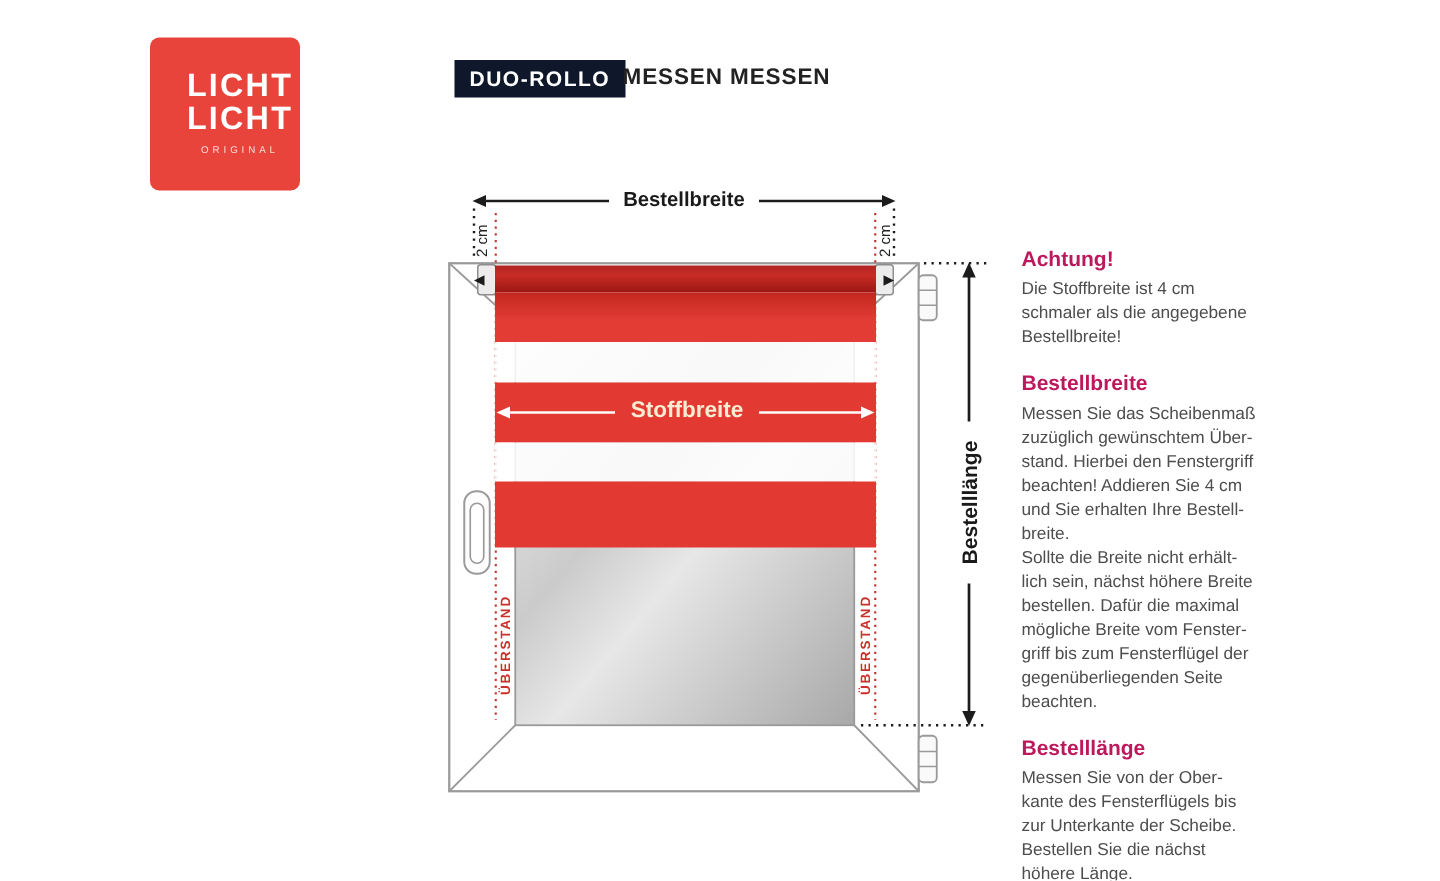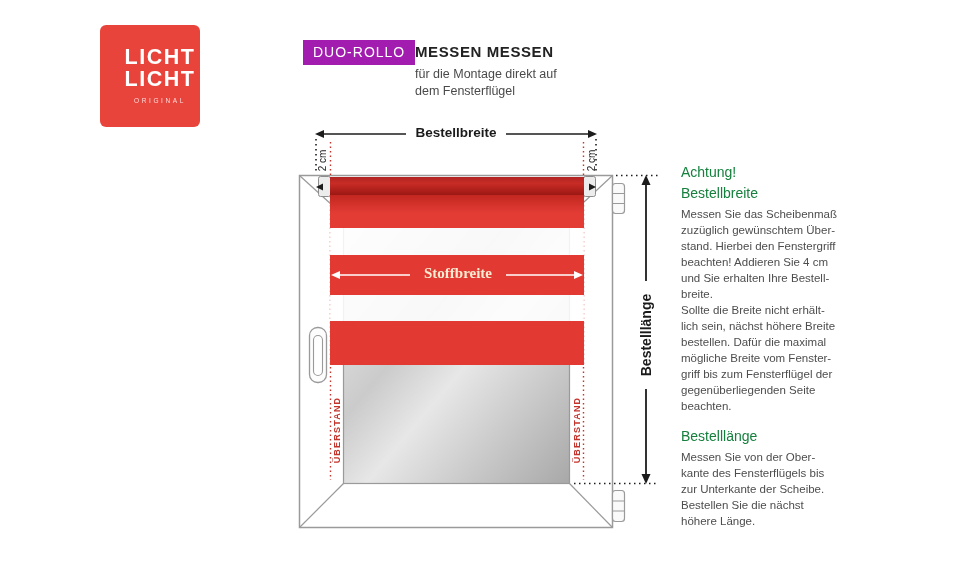--- a/index.html
+++ b/index.html
@@ -10,59 +10,57 @@
   .abs{position:absolute;}
   
   .logo{
     left:100px;top:25px;width:100px;height:102px;background:#e8443c;
     border-radius:6px;color:#fff;text-align:center;box-sizing:border-box;padding-top:21px;padding-left:20px;
   }
   .logo-line{font-size:21.5px;font-weight:bold;letter-spacing:1.5px;line-height:22px;}
   .logo-tag{font-size:6.5px;letter-spacing:2.6px;margin-top:7px;color:#fbdad8;}
   
   .badge{
-    left:303px;top:40px;background:#a21caf;color:#ffffff;font-size:14px;font-weight:normal;
+    left:303px;top:40px;background:#0f172a;color:#ffffff;font-size:14px;font-weight:bold;
     letter-spacing:1px;padding:4px 10px 5px 10px;
   }
   .title{left:415px;top:43px;font-size:15px;font-weight:bold;letter-spacing:0.6px;color:#222222;}
   .subtitle{left:415px;top:66px;font-size:12.5px;line-height:17px;color:#4a4a4a;white-space:pre-line;}
   
   .lbl-bestellbreite{left:406px;top:125px;width:100px;text-align:center;font-size:13.5px;font-weight:bold;color:#1a1a1a;}
   .rot{transform:rotate(-90deg);transform-origin:center center;}
   .lbl-2cm{width:34px;height:13px;font-size:10px;color:#222;text-align:center;line-height:13px;}
   .lbl-2cm.left{left:305px;top:154px;}
   .lbl-2cm.right{left:574px;top:154px;}
-  .lbl-stoffbreite{left:408px;top:265px;width:100px;text-align:center;font-size:15px;font-weight:bold;color:#f9ecd2;font-family:Liberation Serif, serif;}
+  .lbl-stoffbreite{left:408px;top:265px;width:100px;text-align:center;font-size:15px;font-weight:bold;color:#f9ecd2;}
   .lbl-overhang{width:70px;height:12px;font-size:9px;font-weight:bold;letter-spacing:1.2px;
     color:#c5342c;text-align:center;line-height:12px;}
   .lbl-overhang.left{left:302px;top:424px;}
   .lbl-overhang.right{left:542px;top:424px;}
   .lbl-bestelllaenge{left:589px;top:327px;width:114px;height:16px;text-align:center;
     font-size:14px;font-weight:bold;color:#1a1a1a;line-height:16px;}
   
   .info{left:681px;top:164px;width:160px;}
-  .info h3{margin:0 0 5px 0;font-size:14px;font-weight:normal;color:#15803d;}
+  .info h3{margin:0 0 5px 0;font-size:14px;font-weight:bold;color:#be185d;}
   .info p{margin:0 0 14px 0;font-size:11.5px;line-height:16px;color:#4d4d4d;white-space:pre-line;}
   svg{display:block;}
 </style>
 </head>
 <body>
 
 <div id="stage">
 
   <div class="abs logo">
     <div class="logo-line">LICHT</div>
     <div class="logo-line">LICHT</div>
     <div class="logo-tag">ORIGINAL</div>
   </div>
 
   <div class="abs badge">DUO-ROLLO</div>
   <div class="abs title">MESSEN MESSEN</div>
-  <div class="abs subtitle">für die Montage direkt auf
-dem Fensterflügel</div>
 
   <svg class="abs" style="left:0;top:0;" width="960" height="587" viewBox="0 0 960 587">
     <defs>
       <linearGradient id="glassG" x1="0" y1="0" x2="1" y2="1">
         <stop offset="0" stop-color="#f1f1f1"></stop>
         <stop offset="0.38" stop-color="#cbcbcb"></stop>
         <stop offset="0.55" stop-color="#e7e7e7"></stop>
         <stop offset="1" stop-color="#a8a8a8"></stop>
       </linearGradient>
       <linearGradient id="rollerG" x1="0" y1="0" x2="0" y2="1">
@@ -153,20 +151,23 @@
   <div class="abs lbl-bestellbreite">Bestellbreite</div>
   <div class="abs lbl-2cm left rot">2 cm</div>
   <div class="abs lbl-2cm right rot">2 cm</div>
   <div class="abs lbl-stoffbreite">Stoffbreite</div>
   <div class="abs lbl-overhang left rot">ÜBERSTAND</div>
   <div class="abs lbl-overhang right rot">ÜBERSTAND</div>
   <div class="abs lbl-bestelllaenge rot">Bestelllänge</div>
 
   <div class="abs info">
     <h3>Achtung!</h3>
+    <p>Die Stoffbreite ist 4 cm
+schmaler als die angegebene
+Bestellbreite!</p>
     <h3>Bestellbreite</h3>
     <p>Messen Sie das Scheibenmaß
 zuzüglich gewünschtem Über-
 stand. Hierbei den Fenstergriff
 beachten! Addieren Sie 4 cm
 und Sie erhalten Ihre Bestell-
 breite.
 Sollte die Breite nicht erhält-
 lich sein, nächst höhere Breite
 bestellen. Dafür die maximal

